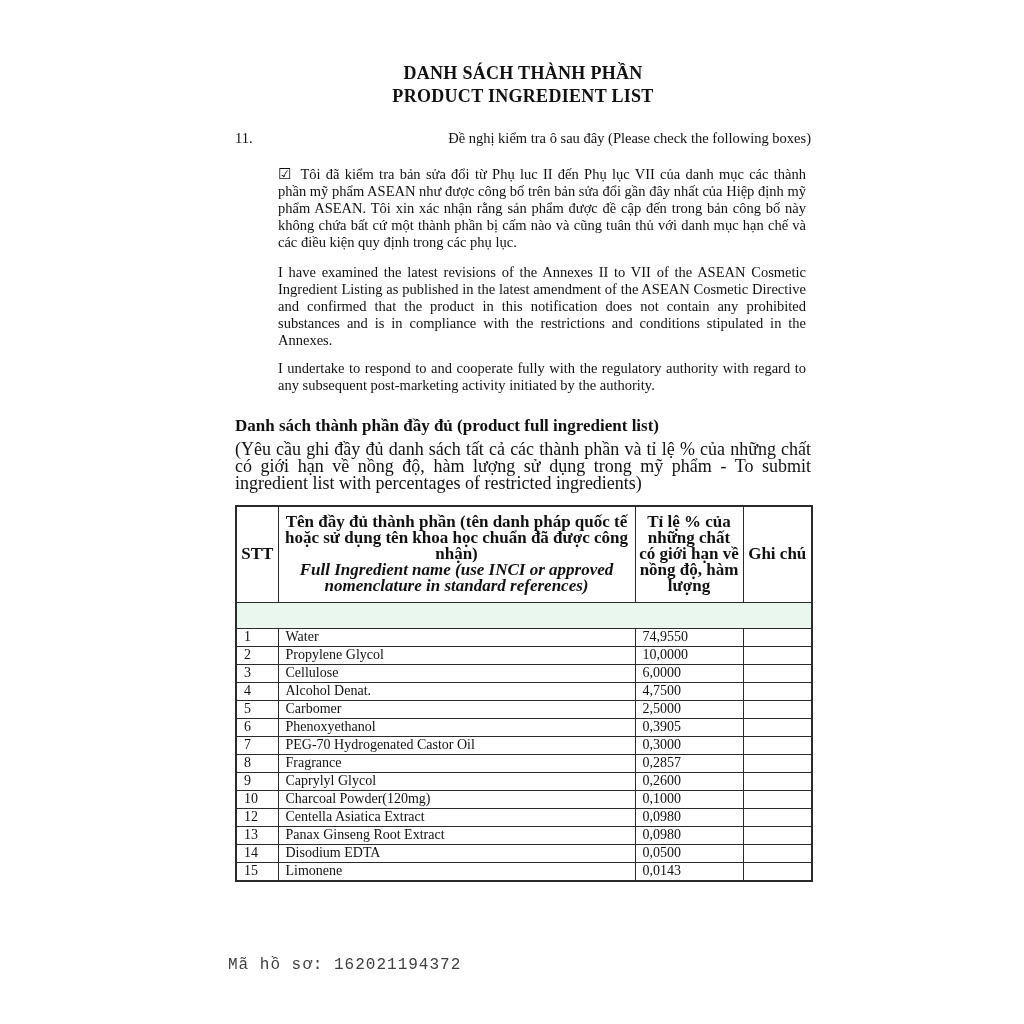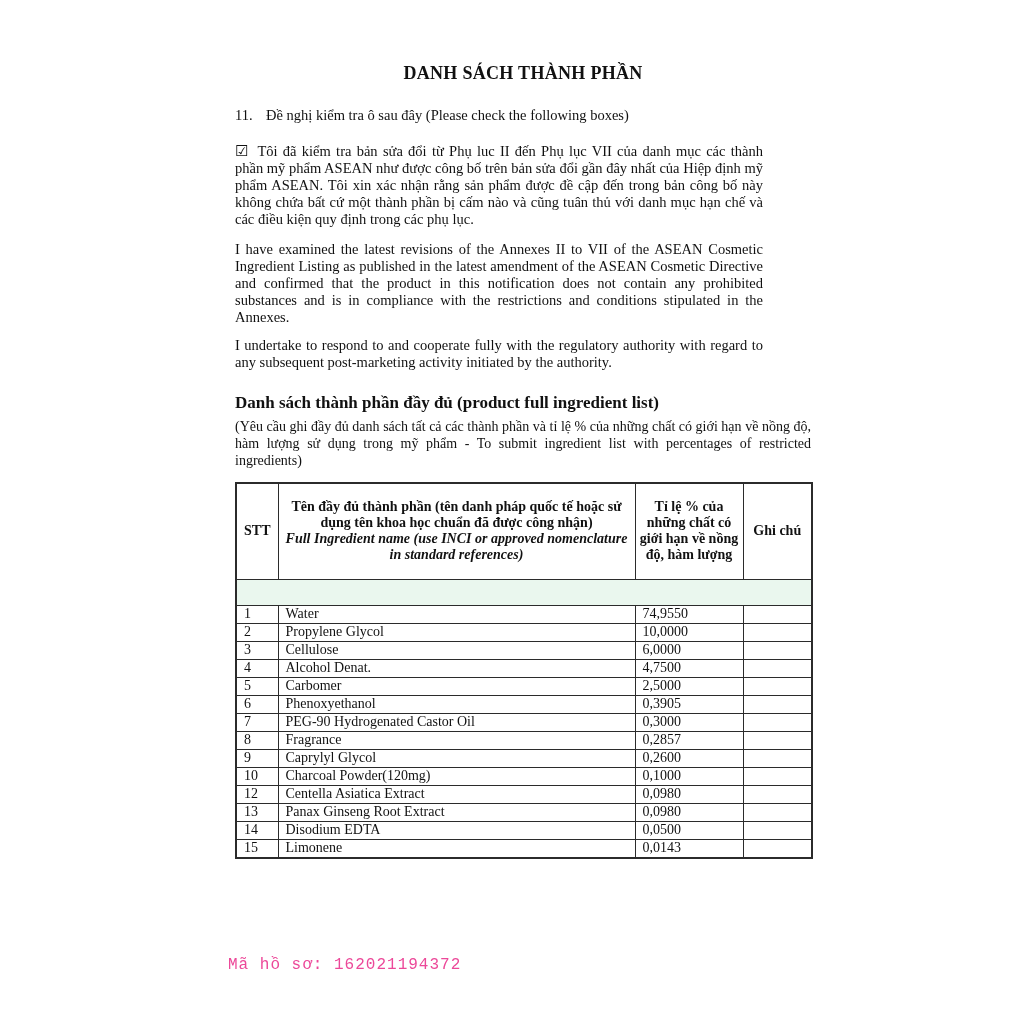--- a/index.html
+++ b/index.html
@@ -4,60 +4,61 @@
 <style>
   * { margin: 0; padding: 0; box-sizing: border-box; }
   html, body { width: 1024px; height: 1024px; background: #ffffff; }
   body { font-family: "Liberation Serif", serif; color: #111; overflow: hidden; }
 
   .page { position: relative; width: 1024px; height: 820px; background: #fff; }
   .content { position: absolute; left: 235px; top: 0; width: 576px; }
 
   .doc-title { margin-top: 62px; text-align: center; font-weight: bold; font-size: 18px; line-height: 23px; letter-spacing: 0.3px; }
 
-  .item11 { margin-top: 22px; font-size: 14.5px; line-height: 17px; display: flex; }
+  .item11 { margin-top: 22px; font-size: 14.5px; line-height: 17px; display: flex; justify-content: space-between; }
   .item11 .num { width: 31px; flex: 0 0 31px; }
 
-  .indent-block { width: 528px; }
+  .indent-block { margin-left: 43px; width: 528px; }
 
   .para { font-size: 14.5px; line-height: 17px; text-align: justify; }
   .decl1-vi { margin-top: 19px; }
   .decl1-en { margin-top: 13px; }
   .decl2-vi { margin-top: 28px; }
   .decl2-en { margin-top: 11px; }
   .checkbox-glyph { font-size: 15px; margin-right: 9px; }
 
   .section-heading { margin-top: 23px; font-size: 17px; font-weight: bold; line-height: 17px; }
-  .section-note { margin-top: 7px; font-size: 14px; line-height: 17px; text-align: justify; }
+  .section-note { margin-top: 7px; font-size: 18px; line-height: 17px; text-align: justify; }
 
   table.ingredients { margin-top: 13px; border-collapse: collapse; width: 576px; table-layout: fixed; }
   table.ingredients col.c-stt { width: 42px; }
   table.ingredients col.c-name { width: 357px; }
   table.ingredients col.c-pct { width: 108px; }
   table.ingredients col.c-note { width: 69px; }
   table.ingredients th, table.ingredients td { border: 1px solid #2b2b2b; }
   table.ingredients { border: 2px solid #2b2b2b; }
 
-  th.hdr { font-size: 14px; font-weight: bold; text-align: center; vertical-align: middle; line-height: 16px; padding: 4px 3px; height: 96px; }
+  th.hdr { font-size: 17px; font-weight: bold; text-align: center; vertical-align: middle; line-height: 16px; padding: 4px 3px; height: 96px; }
   th.hdr .name-en { font-style: italic; margin-top: 0; }
 
   tr.highlight-row td { height: 26px; border-left: none; border-right: none; }
 
   td.d { font-size: 14px; line-height: 16px; height: 17px; padding: 0 2px 1px 7px; vertical-align: middle; overflow: hidden; white-space: nowrap; }
 
-  .footer { position: absolute; left: 228px; top: 956px; font-family: "Liberation Mono", monospace; font-size: 16px; letter-spacing: 1px; color: #ec4899; }
+  .footer { position: absolute; left: 228px; top: 956px; font-family: "Liberation Mono", monospace; font-size: 16px; letter-spacing: 1px; color: #404040; }
 </style>
 </head>
 <body>
 
 <div class="page">
   <div class="content">
 
     <div class="doc-title">
       <div>DANH SÁCH THÀNH PHẦN</div>
+      <div>PRODUCT INGREDIENT LIST</div>
     </div>
 
     <div class="item11">
       <span class="num">11.</span>
       <span>Đề nghị kiểm tra ô sau đây (Please check the following boxes)</span>
     </div>
 
     <div class="indent-block">
 
       <p class="para decl1-vi"><span class="checkbox-glyph">☑</span><span>Tôi đã kiểm tra bản sửa đổi từ Phụ luc II đến Phụ lục VII của danh mục các thành phần mỹ phẩm ASEAN như được công bố trên bản sửa đổi gần đây nhất của Hiệp định mỹ phẩm ASEAN. Tôi xin xác nhận rằng sản phẩm được đề cập đến trong bản công bố này không chứa bất cứ một thành phần bị cấm nào và cũng tuân thủ với danh mục hạn chế và các điều kiện quy định trong các phụ lục.</span></p>
@@ -126,21 +127,21 @@
             <td class="d"></td>
           </tr>
           <tr>
             <td class="d">6</td>
             <td class="d">Phenoxyethanol</td>
             <td class="d">0,3905</td>
             <td class="d"></td>
           </tr>
           <tr>
             <td class="d">7</td>
-            <td class="d">PEG-90 Hydrogenated Castor Oil</td>
+            <td class="d">PEG-70 Hydrogenated Castor Oil</td>
             <td class="d">0,3000</td>
             <td class="d"></td>
           </tr>
           <tr>
             <td class="d">8</td>
             <td class="d">Fragrance</td>
             <td class="d">0,2857</td>
             <td class="d"></td>
           </tr>
           <tr>

